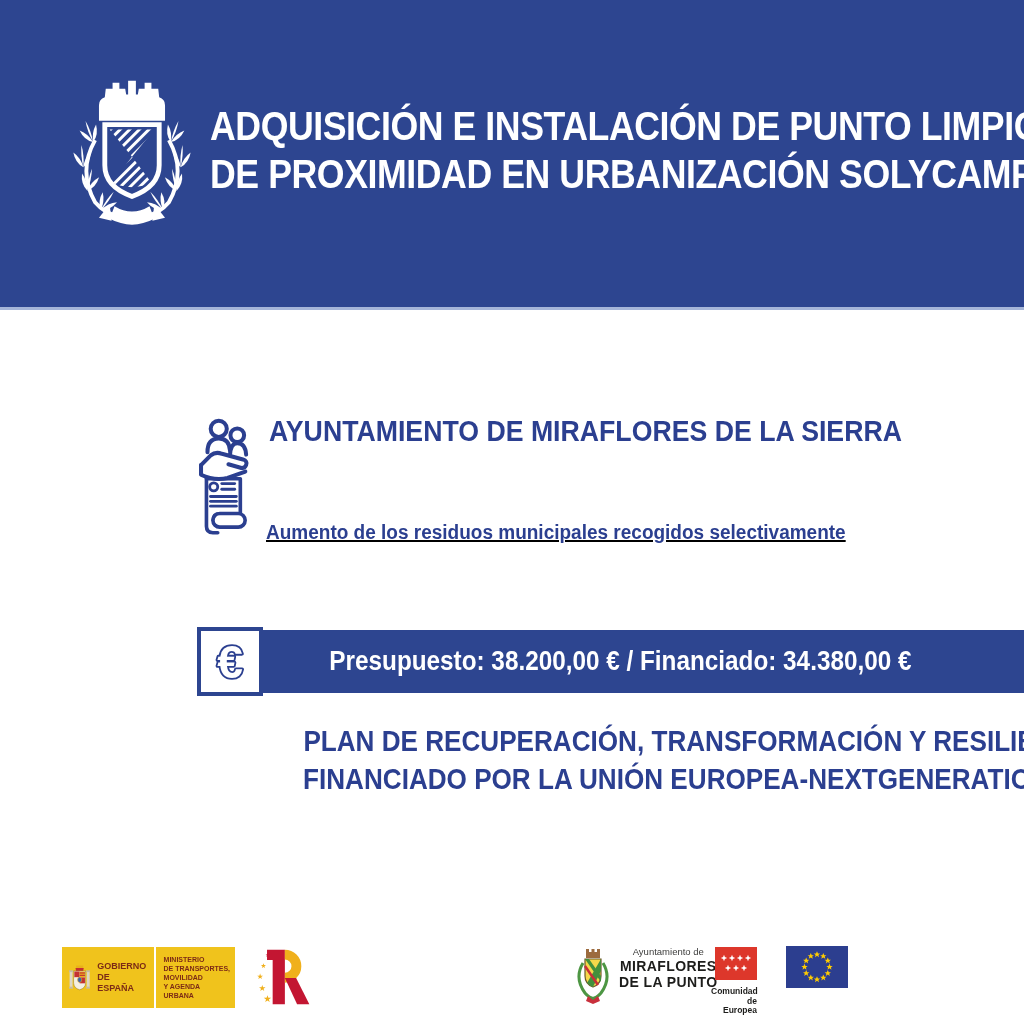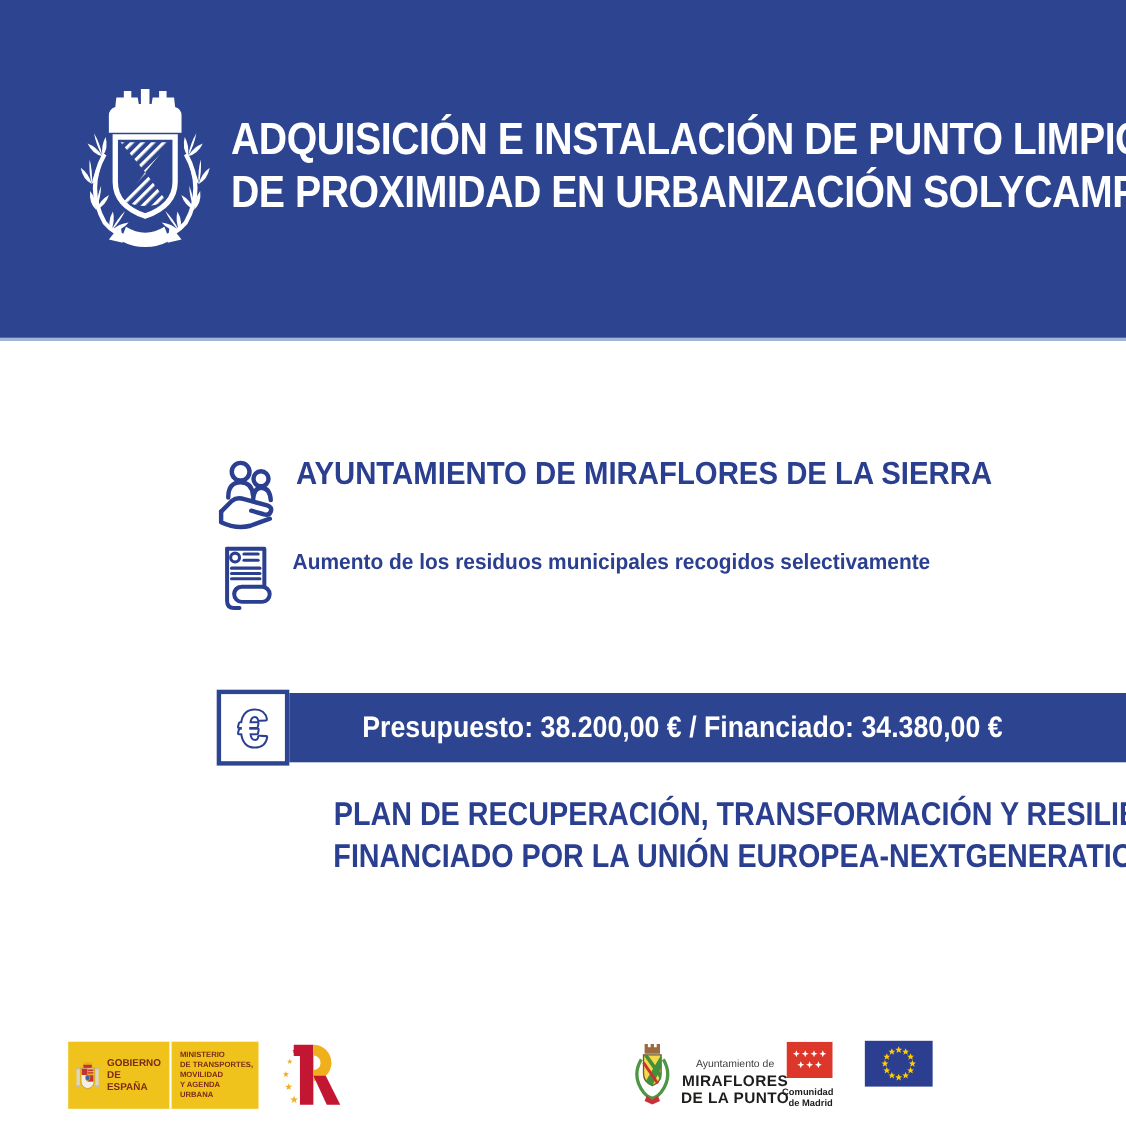--- a/index.html
+++ b/index.html
@@ -13,40 +13,40 @@
   .shrink{display:inline-block;white-space:nowrap;}
   .sx87{transform:scaleX(.87);transform-origin:0 50%;}
   .sx87c{transform:scaleX(.87);transform-origin:50% 50%;}
   .sx90c{transform:scaleX(.90);transform-origin:50% 50%;}
   .sx92{transform:scaleX(.92);transform-origin:0 50%;}
   .sx95{transform:scaleX(.95);transform-origin:0 50%;}
 
   
   .org-row{position:absolute;left:197px;top:415px;display:flex;}
   .org-txt{margin-left:14px;font-size:29px;font-weight:bold;color:#2b3f90;}
-  .obj-row{position:absolute;left:200px;top:490px;display:flex;align-items:flex-start;}
+  .obj-row{position:absolute;left:200px;top:470px;display:flex;align-items:flex-end;text-decoration:underline;}
   .obj-txt{margin-left:16px;margin-top:10px;font-size:20px;font-weight:bold;color:#2b3f90;}
 
   
   .budget-bar{position:absolute;left:216px;top:630px;width:808px;height:63px;background:#2d4590;color:#ffffff;font-weight:bold;font-size:27px;text-align:center;line-height:63px;}
   .euro-box{position:absolute;left:197px;top:627px;width:58px;height:61px;background:#ffffff;border:4px solid #2d4590;display:flex;align-items:center;justify-content:center;}
 
   
   .plan{position:absolute;left:244px;top:722px;width:780px;text-align:center;color:#2b3f90;font-weight:bold;font-size:30px;line-height:38px;}
 
   
   .lg-gob{position:absolute;left:62px;top:947px;width:173px;height:61px;background:#f0c31c;display:flex;align-items:center;}
   .gob-name{margin-left:7px;font-size:9px;font-weight:bold;color:#7c2b16;line-height:11px;}
   .gob-sep{align-self:stretch;width:2px;background:#ffffff;margin-left:8px;}
   .gob-min{margin-left:8px;margin-right:4px;font-size:7px;font-weight:bold;color:#7c2b16;line-height:9px;}
 
   .lg-prtr{position:absolute;left:253px;top:946px;display:flex;align-items:center;}
   .prtr-txt{margin-left:13px;font-size:15px;font-weight:bold;color:#6d6e71;line-height:19px;}
 
-  .lg-mira{position:absolute;left:576px;top:946px;display:flex;align-items:flex-end;}
+  .lg-mira{position:absolute;left:576px;top:946px;display:flex;align-items:flex-start;}
   .mira-txt{margin-left:9px;text-align:center;}
   .mira-l1{font-size:9.5px;color:#3c3c3b;line-height:12px;}
   .mira-l2{font-size:14px;font-weight:bold;color:#1d1d1b;line-height:16px;letter-spacing:.4px;}
 
   .lg-cam{position:absolute;left:711px;top:947px;width:46px;text-align:right;}
   .cam-txt{font-size:8.5px;font-weight:bold;color:#1d1d1b;line-height:9.5px;margin-top:3px;}
 
   .lg-eu{position:absolute;left:786px;top:946px;display:flex;align-items:flex-start;}
   .eu-txt{margin-left:10px;}
   .eu-l12{font-size:16.5px;font-weight:bold;color:#2b3f90;line-height:20px;}
@@ -206,21 +206,21 @@
       <use href="#s4" transform="translate(9 11)"></use>
         <use href="#s4" transform="translate(17 11)"></use>
       <use href="#s4" transform="translate(25 11)"></use>
         <use href="#s4" transform="translate(33 11)"></use>
       <use href="#s4" transform="translate(13 21)"></use>
         <use href="#s4" transform="translate(21 21)"></use>
       <use href="#s4" transform="translate(29 21)"></use>
     </svg>
     <div class="cam-txt">
       <div>Comunidad</div>
-      <div>de Madrid</div>
+      <div>de Europea</div>
     </div>
   </div>
 
   <div class="lg-eu">
     <svg width="62" height="42" viewBox="0 0 62 42">
       <defs>
           <path id="s5" d="M0 -3.3 L0.98 -1.02 3.14 -1.02 1.4 0.39 2 2.67 0 1.32 -2 2.67 -1.4 0.39 -3.14 -1.02 -0.98 -1.02 Z" fill="#ffcc00"></path>
         </defs>
       <rect width="62" height="42" fill="#2c3e8f"></rect>
       <use href="#s5" transform="translate(31 8.5)"></use>

